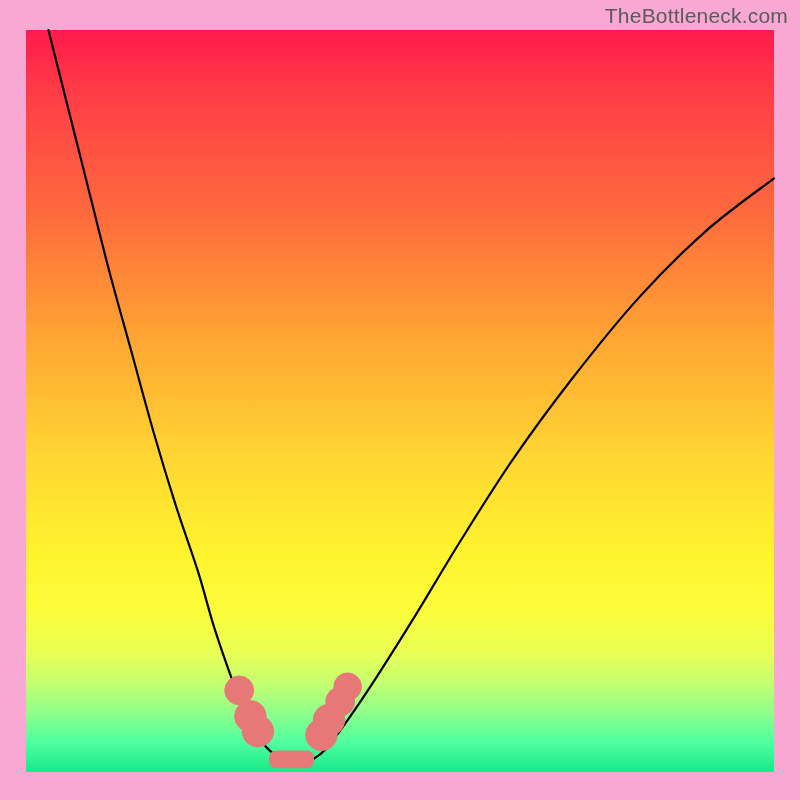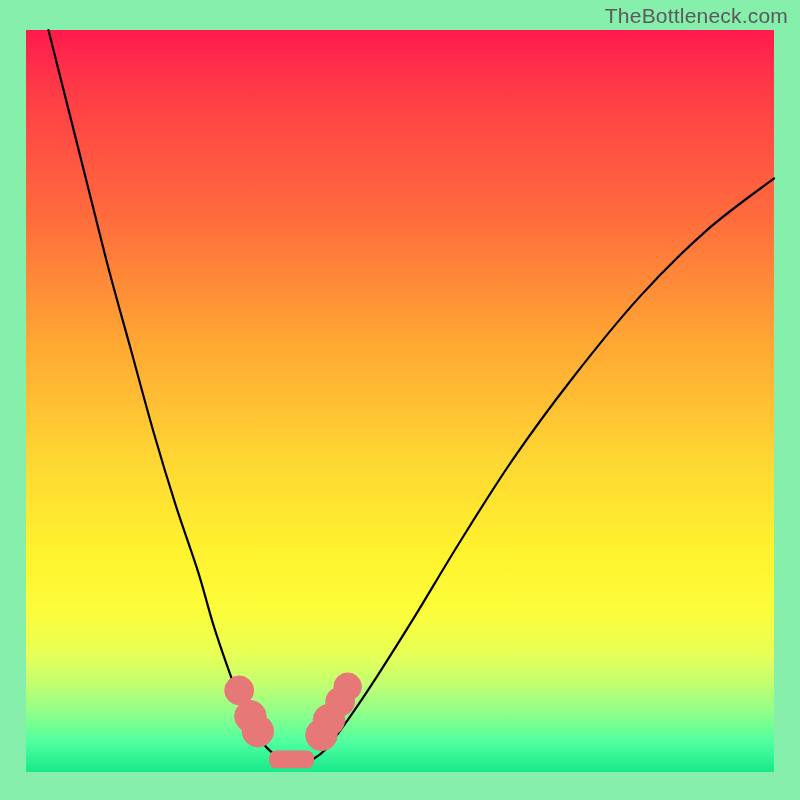--- a/index.html
+++ b/index.html
@@ -9,21 +9,21 @@
     height: 800px;
     background: #000;
     font-family: Arial, Helvetica, sans-serif;
     overflow: hidden;
   }
   .frame {
     position: absolute;
     left: 0; top: 0;
     width: 800px;
     height: 800px;
-    background: #86efac;
+    background: #f9a8d4;
   }
   .plot-area {
     position: absolute;
     left: 26px;
     top: 30px;
     width: 748px;
     height: 742px;
     
     background: linear-gradient(to bottom,
       #ff1a4d 0%,

